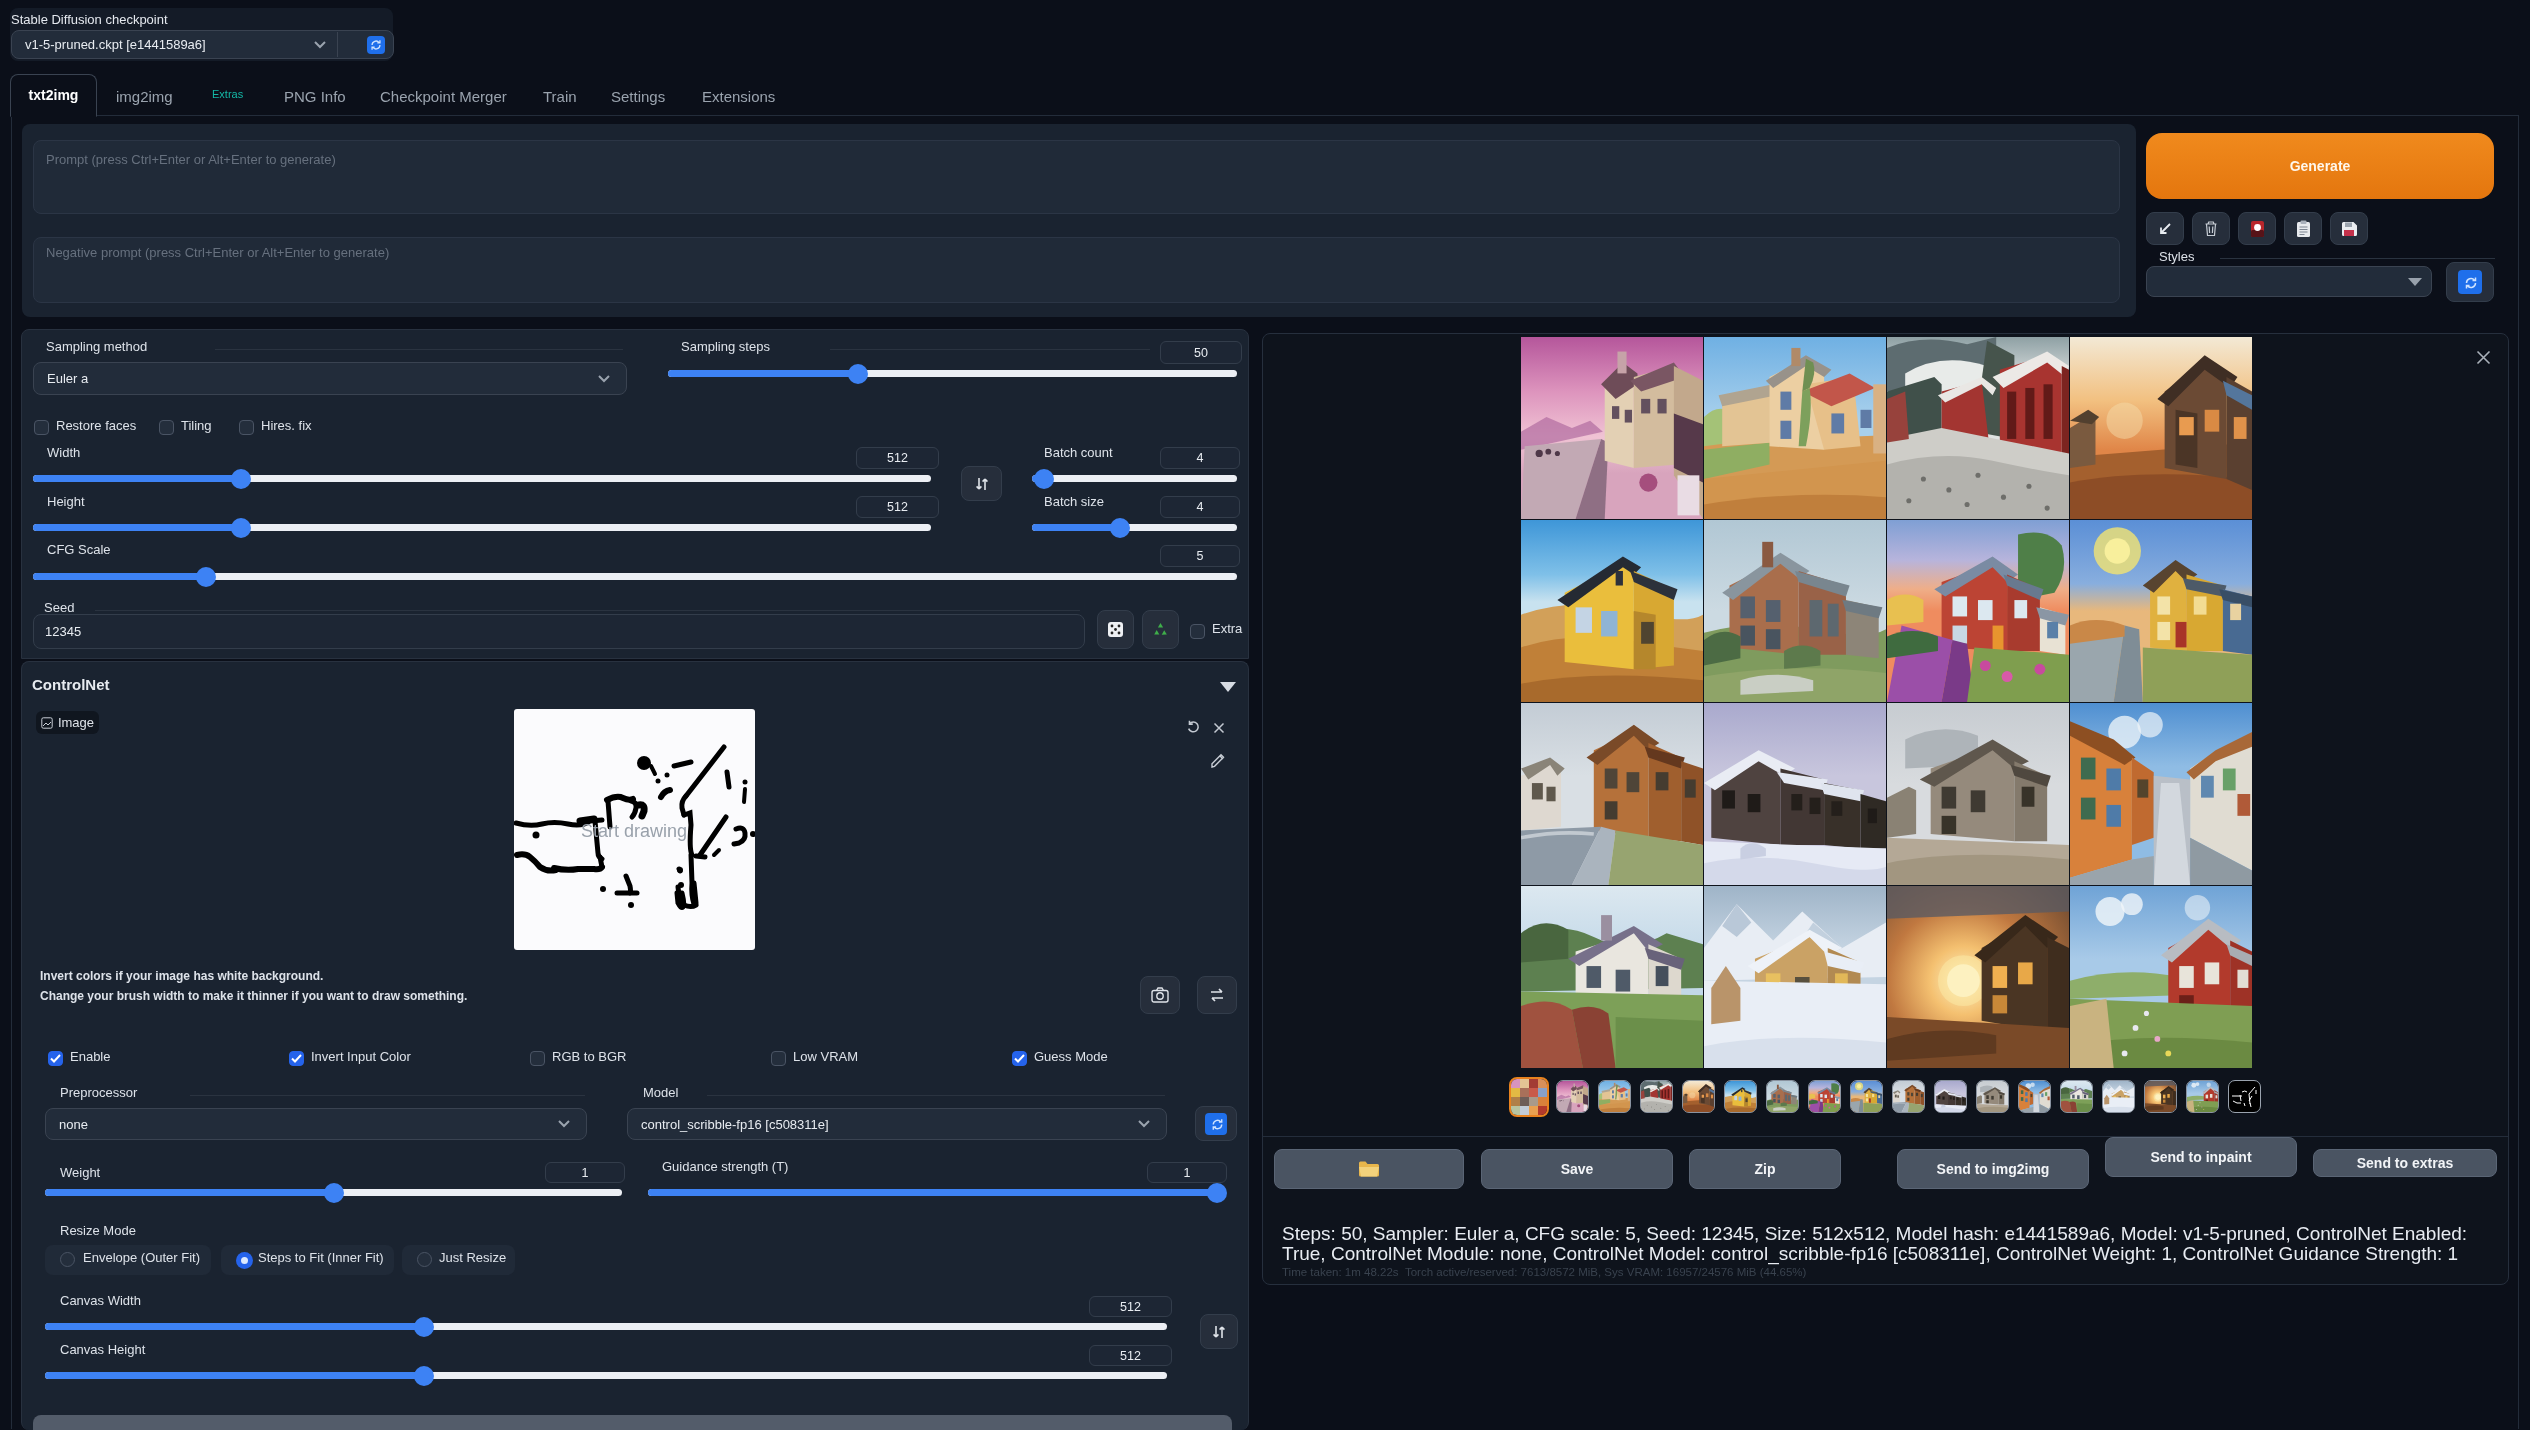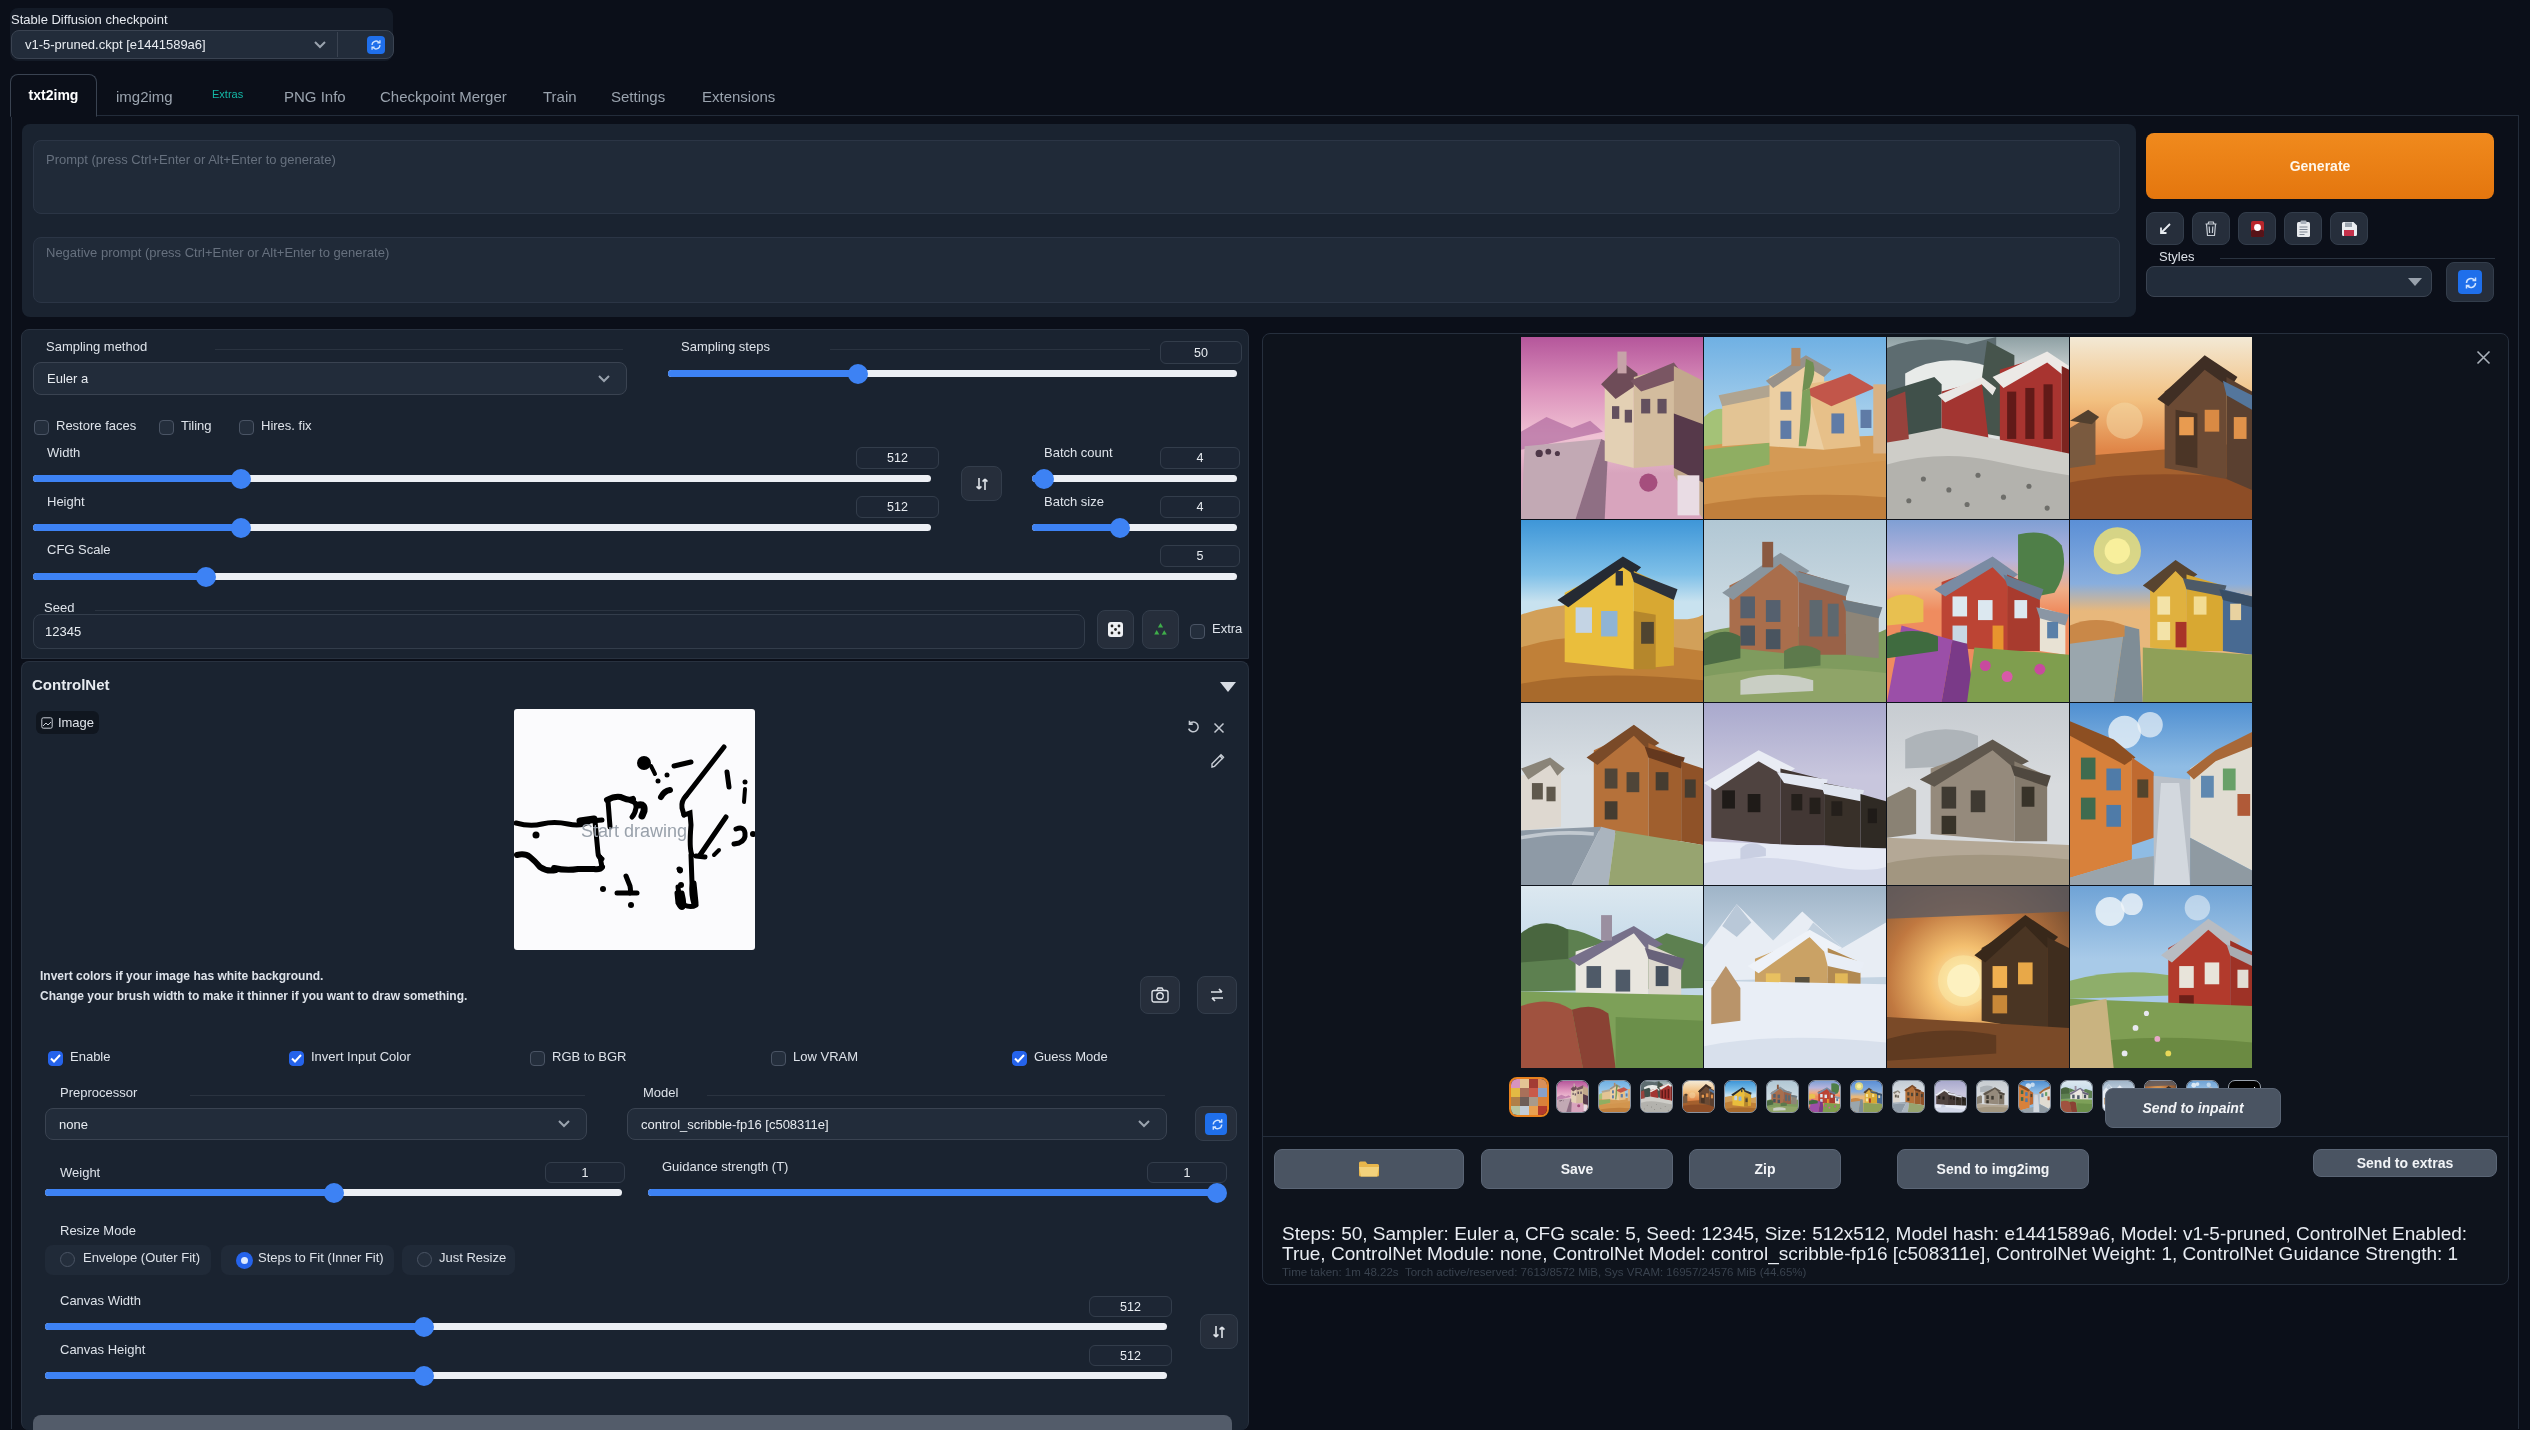--- a/index.html
+++ b/index.html
@@ -52,21 +52,21 @@
 <div class="abs" style="top:88px;left:543px;color:#9aa3ae;font-size:15px;">Train</div>
 <div class="abs" style="top:88px;left:611px;color:#9aa3ae;font-size:15px;">Settings</div>
 <div class="abs" style="top:88px;left:702px;color:#9aa3ae;font-size:15px;">Extensions</div>
 
 <div class="abs" style="left:22px;top:124px;width:2114px;height:193px;background:#1a2330;border-radius:8px;"></div>
 <div class="abs" style="left:33px;top:140px;width:2087px;height:74px;background:#202a38;border:1px solid #2b3545;border-radius:8px;"></div>
 <div class="abs" style="left:46px;top:152px;font-size:13px;color:#66707e;">Prompt (press Ctrl+Enter or Alt+Enter to generate)</div>
 <div class="abs" style="left:33px;top:237px;width:2087px;height:66px;background:#202a38;border:1px solid #2b3545;border-radius:8px;"></div>
 <div class="abs" style="left:46px;top:245px;font-size:13px;color:#66707e;">Negative prompt (press Ctrl+Enter or Alt+Enter to generate)</div>
 
-<div class="abs" style="left:2146px;top:133px;width:348px;height:66px;background:linear-gradient(#f08a1d,#e4760e);border-radius:8px;color:#fff7ec;font-weight:bold;font-size:14px;display:flex;align-items:center;justify-content:center;">Generate</div>
+<div class="abs" style="left:2146px;top:133px;width:348px;height:66px;background:linear-gradient(#f08a1d,#e4760e);border-radius:16px;color:#fff7ec;font-weight:bold;font-size:14px;display:flex;align-items:center;justify-content:center;">Generate</div>
 <div class="btn" style="left:2146px;top:212px;width:38px;height:33px;">
     <svg width="16" height="16" viewBox="0 0 16 16">
       <path d="M13 3L4 12M4 6.5V12h5.5" stroke="#e8ecf1" stroke-width="1.8" fill="none"></path>
     </svg>
   </div>
 <div class="btn" style="left:2192px;top:212px;width:38px;height:33px;">
     <svg width="16" height="17" viewBox="0 0 16 17">
       <path d="M2.5 4h11M5 4l.7-2h4.6l.7 2M3.5 4l1 11.5h7l1-11.5M6.2 6.5l.4 6.5M9.8 6.5l-.4 6.5" stroke="#c6ccd4" stroke-width="1.2" fill="none"></path>
     </svg>
   </div>
@@ -1264,17 +1264,17 @@
 <div class="abs" style="left:1263px;top:1136px;width:1245px;height:1px;background:#242d3b;"></div>
 <div class="gbtn" style="left:1274px;top:1149px;width:190px;height:40px;">
     <svg width="22" height="18" viewBox="0 0 22 18">
       <path d="M1 3a1.5 1.5 0 0 1 1.5-1.5h5L9.5 4h10A1.5 1.5 0 0 1 21 5.5V15a1.5 1.5 0 0 1-1.5 1.5h-17A1.5 1.5 0 0 1 1 15z" fill="#e8b64c"></path>
       <path d="M1 7h20l-2 9.5H3z" fill="#f3d27c"></path>
     </svg>
   </div>
 <div class="gbtn" style="left:1481px;top:1149px;width:192px;height:40px;">Save</div>
 <div class="gbtn" style="left:1689px;top:1149px;width:152px;height:40px;">Zip</div>
 <div class="gbtn" style="left:1897px;top:1149px;width:192px;height:40px;">Send to img2img</div>
-<div class="gbtn" style="left:2105px;top:1088px;width:176px;height:40px;font-style:italic;">Send to inpaint</div>
+<div class="gbtn" style="left:2105px;top:1137px;width:192px;height:40px;">Send to inpaint</div>
 <div class="gbtn" style="left:2313px;top:1149px;width:184px;height:28px;">Send to extras</div>
 
 <div class="abs" style="left:1282px;top:1224px;width:1232px;font-size:19px;line-height:20px;color:#e8ecf2;">Steps: 50, Sampler: Euler a, CFG scale: 5, Seed: 12345, Size: 512x512, Model hash: e1441589a6, Model: v1-5-pruned, ControlNet Enabled: True, ControlNet Module: none, ControlNet Model: control_scribble-fp16 [c508311e], ControlNet Weight: 1, ControlNet Guidance Strength: 1</div>
 <div class="abs" style="left:1282px;top:1266px;font-size:11.5px;color:#39424e;">Time taken: 1m 48.22s&nbsp;&nbsp;Torch active/reserved: 7613/8572 MiB, Sys VRAM: 16957/24576 MiB (44.65%)</div>
 
 </body></html>

